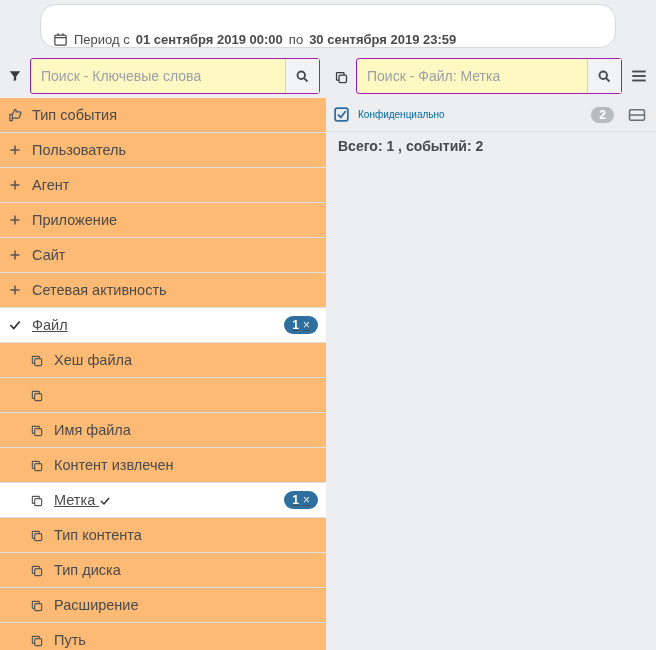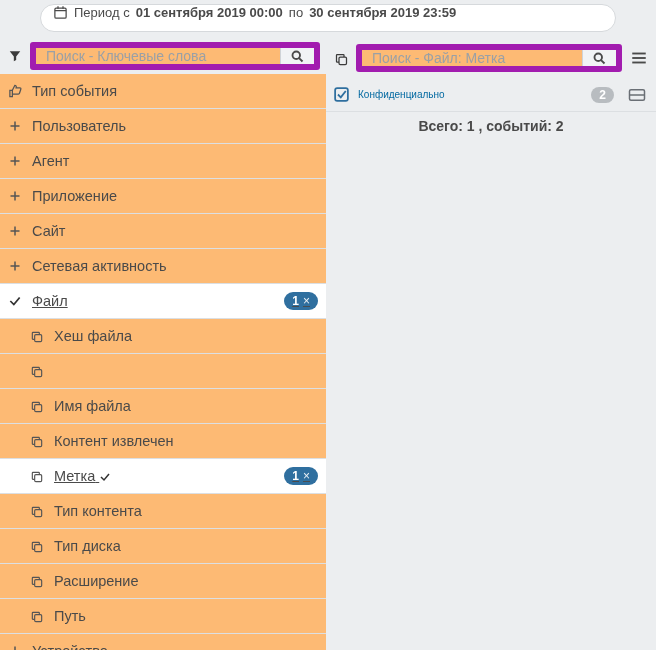--- a/index.html
+++ b/index.html
@@ -7,26 +7,26 @@
     font-family: -apple-system, BlinkMacSystemFont, "Segoe UI", Arial, sans-serif;
     font-size: 14px;
     color: #4a4a4a;
     background: #eceef0;
     width: 656px;
     height: 650px;
     overflow: hidden;
   }
   .period-bar {
     display: flex;
-    align-items: flex-start;
+    align-items: flex-end;
     gap: 6px;
     background: #fff;
     border: 1px solid #d6d9dc;
     border-radius: 16px;
-    height: 28px;
+    height: 44px;
     padding: 0 12px;
     margin: 4px 40px 6px 40px;
     font-size: 13px;
     color: #4a4a4a;
     white-space: nowrap;
   }
   .period-bar b { font-weight: 700; }
   .main {
     display: flex;
     position: relative;
@@ -38,24 +38,24 @@
     display: flex;
     align-items: center;
     gap: 6px;
     padding: 4px 6px 4px 6px;
   }
   .filter-icon { width: 18px; display:flex; justify-content:center; color:#3b3b3b; }
   .search-box {
     flex: 1;
     display: flex;
     align-items: center;
-    background: #fdba74;
-    border: 6px solid #a21caf;
+    background: #fef9c3;
+    border: 1px solid #a21caf;
     border-radius: 3px;
-    height: 28px;
+    height: 36px;
   }
   .search-box input {
     flex: 1;
     border: none;
     outline: none;
     padding: 0 10px;
     font-size: 14px;
     color: #6a6f75;
     background: transparent;
   }
@@ -117,21 +117,21 @@
     background:#b8bcc0; color:#fff;
     border-radius:10px; font-size:12px; font-weight:700;
     padding:1px 8px;
   }
   .view-btn {
     width:22px; height:20px; margin-left:4px;
     display:flex; align-items:center; justify-content:center;
     color:#6a6f75; cursor:pointer;
   }
   .totals {
-    text-align:center;
+    text-align:left;
     padding: 6px 12px;
     font-size:14px;
     color:#4a4a4a;
     font-weight:700;
   }
   .copy-icon { transform: translateY(1px); }
   svg { display:block; }
 </style>
 </head>
 <body>

